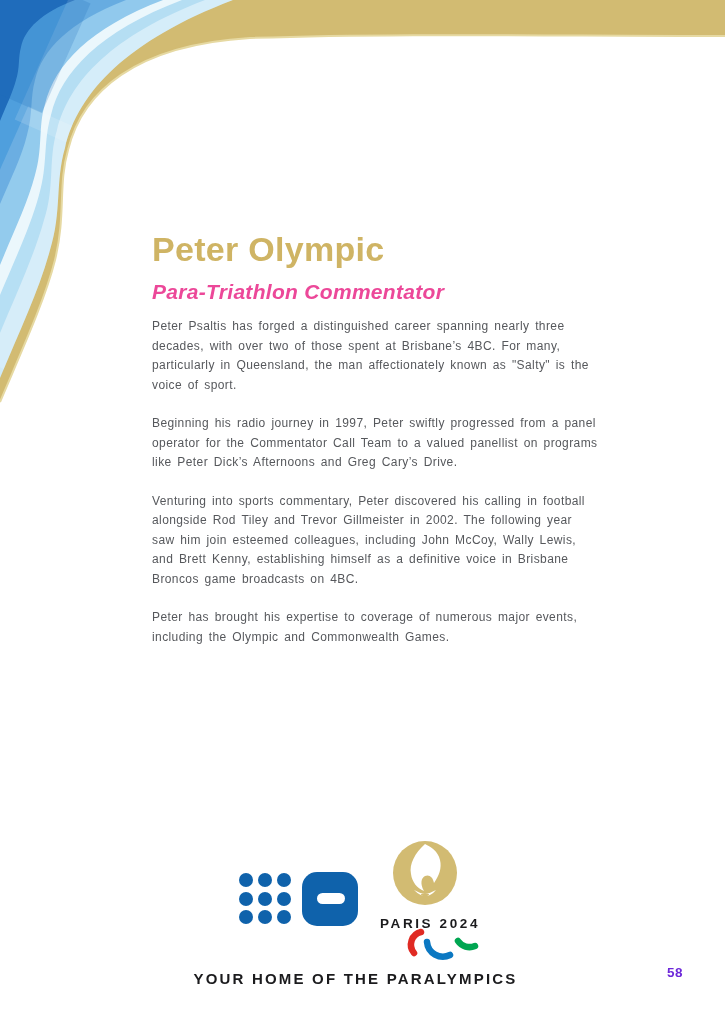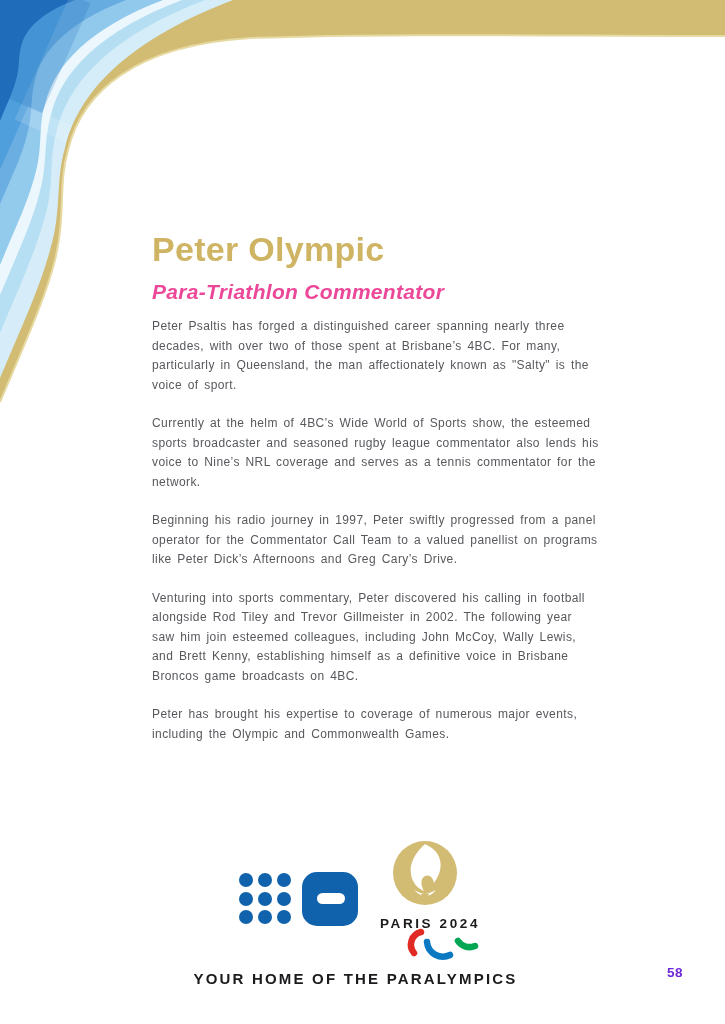--- a/index.html
+++ b/index.html
@@ -61,21 +61,20 @@
       <rect x="90" y="230" width="120" height="180" fill="#1f6cbb" opacity="0.18" transform="rotate(24 150 320)"></rect>
       <rect x="-20" y="-20" width="90" height="120" fill="#1f6cbb" opacity="0.22" transform="rotate(24 25 40)"></rect>
     </g>
   </svg>
 
   <div class="title">Peter Olympic</div>
   <div class="subtitle">Para-Triathlon Commentator</div>
 
   <div class="bio">
     <p>Peter Psaltis has forged a distinguished career spanning nearly three decades, with over two of those spent at Brisbane’s 4BC. For many, particularly in Queensland, the man affectionately known as "Salty" is the voice of sport.</p>
-    <p>Currently at the helm of 4BC’s Wide World of Sports show, the esteemed sports broadcaster and seasoned rugby league commentator also lends his voice to Nine’s NRL coverage and serves as a tennis commentator for the network.</p>
     <p>Beginning his radio journey in 1997, Peter swiftly progressed from a panel operator for the Commentator Call Team to a valued panellist on programs like Peter Dick’s Afternoons and Greg Cary’s Drive.</p>
     <p>Venturing into sports commentary, Peter discovered his calling in football alongside Rod Tiley and Trevor Gillmeister in 2002. The following year saw him join esteemed colleagues, including John McCoy, Wally Lewis, and Brett Kenny, establishing himself as a definitive voice in Brisbane Broncos game broadcasts on 4BC.</p>
     <p>Peter has brought his expertise to coverage of numerous major events, including the Olympic and Commonwealth Games.</p>
   </div>
 
   <svg class="footer-logos" width="270" height="130" viewBox="0 0 270 130" aria-hidden="true">
 
     <g fill="#0f62ab">
       <g>
         <circle cx="16" cy="42" r="7"></circle>

